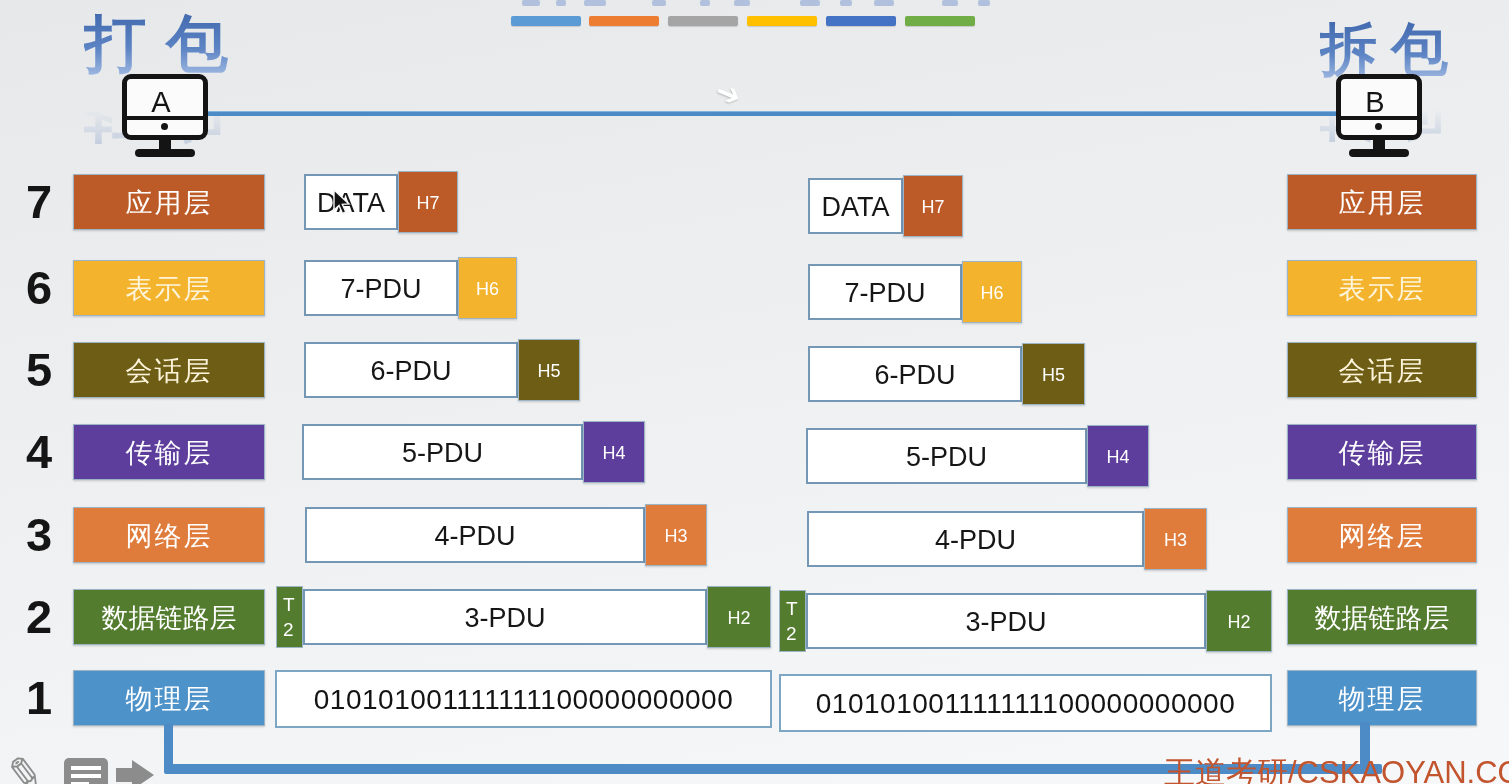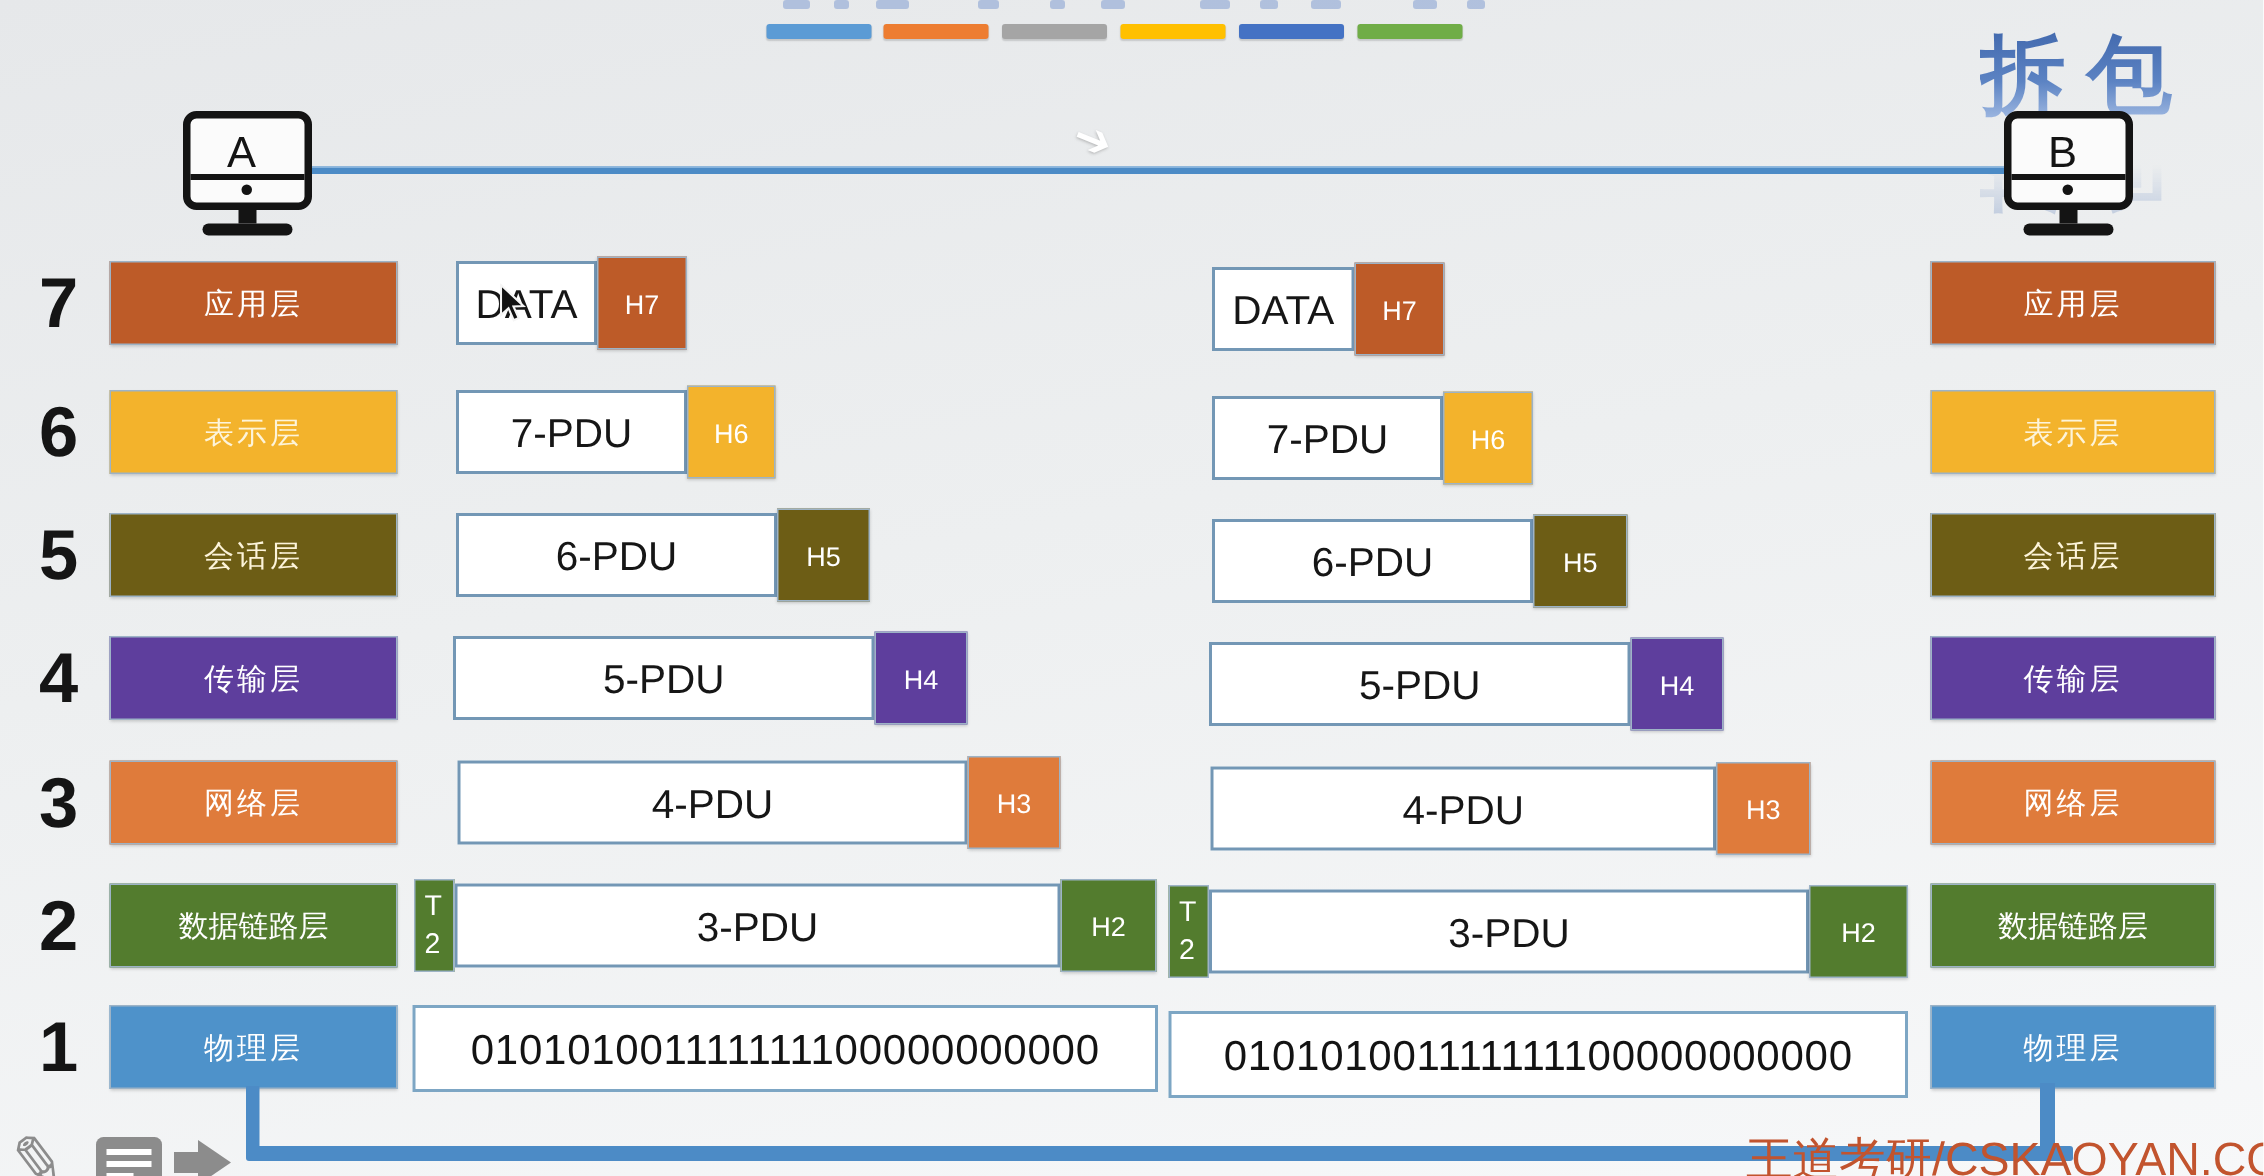--- a/index.html
+++ b/index.html
@@ -9,21 +9,21 @@
          background:linear-gradient(170deg,#e6e8ea 0%,#edeff0 45%,#f7f8f9 100%);}
   .abs{position:absolute;box-sizing:border-box;}
 
   
   .r7{top:174px}.r6{top:260px}.r5{top:342px}.r4{top:424px}.r3{top:507px}.r2{top:589px}.r1{top:670px}
   .q7{top:178px}.q6{top:264px}.q5{top:346px}.q4{top:428px}.q3{top:511px}.q2{top:593px}.q1{top:674px}
 
   .num{left:14px;width:50px;height:56px;line-height:56px;text-align:center;
        font-size:47px;font-weight:600;color:#151515;}
   .layer-box{height:56px;line-height:56px;text-align:center;color:#fff;
-       font-size:20px;letter-spacing:2px;border:1px solid #9db3c6;
+       font-size:27px;letter-spacing:2px;border:1px solid #9db3c6;
        box-shadow:0 1px 2px rgba(0,0,0,.18);}
   .layer-box.tight{letter-spacing:0;}
   .cream{color:#fdf4da;}
   .pdu{height:56px;line-height:54px;text-align:center;background:#fff;
        border:2px solid #7397b5;font-size:27px;color:#161616;}
   .hdr{height:62px;line-height:62px;margin-top:-3px;text-align:center;color:#fff;
        font-size:18px;border:1px solid #9db3c6;box-shadow:0 1px 2px rgba(0,0,0,.18);}
   .trail{width:27px;height:62px;margin-top:-3px;color:#fff;font-size:19px;line-height:25px;
        padding:5px 0 0 6px;word-break:break-all;border:1px solid #9db3c6;}
   .bits{height:58px;line-height:56px;text-align:center;background:#fff;
@@ -107,20 +107,24 @@
     <div class="abs rem" style="left:978px;width:12px"></div>
   </div>
 
   <div class="abs bar" style="left: 511px; background-color: rgb(91, 155, 213);"></div>
   <div class="abs bar" style="left: 589px; background-color: rgb(237, 125, 49);"></div>
   <div class="abs bar" style="left: 668px; background-color: rgb(165, 165, 165);"></div>
   <div class="abs bar" style="left: 747px; background-color: rgb(255, 192, 0);"></div>
   <div class="abs bar" style="left: 826px; background-color: rgb(68, 114, 196);"></div>
   <div class="abs bar" style="left: 905px; background-color: rgb(112, 173, 71);"></div>
 
+  <div class="brush t-pack">
+    <span class="face">打包</span>
+    <span class="mirror">打包</span>
+  </div>
   <div class="brush t-unpack">
     <span class="face">拆包</span>
     <span class="mirror">拆包</span>
   </div>
 
   <div class="abs link-line"></div>
   <div class="abs link-arrow">➔</div>
 
   <div class="abs monitor" style="left:122px;top:74px">
     <div class="m-screen">

